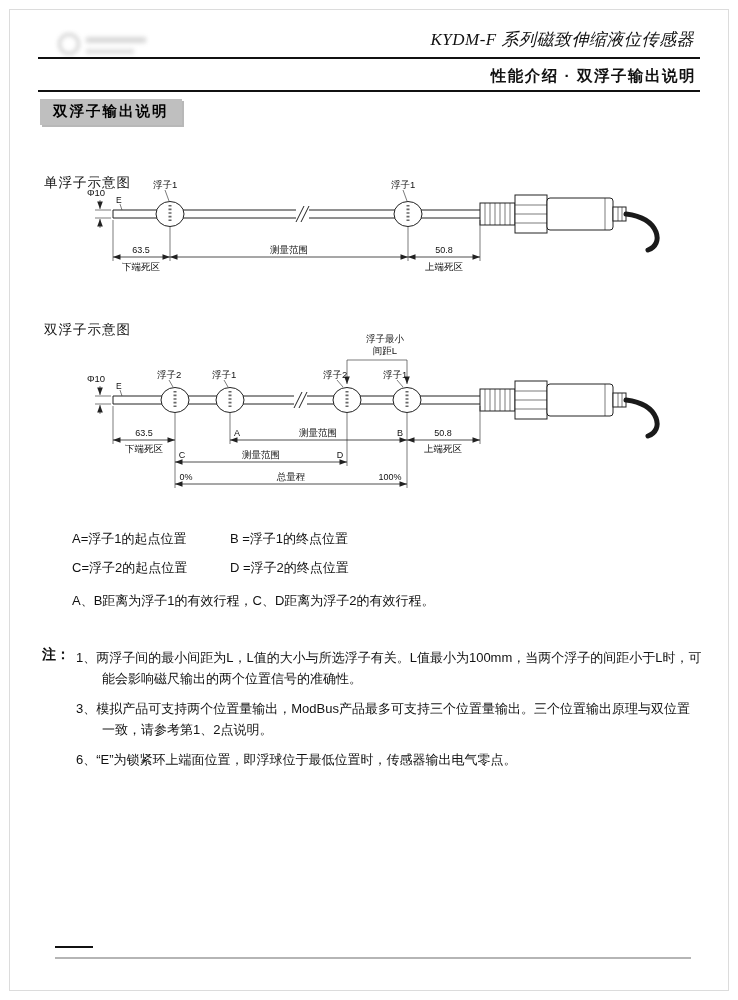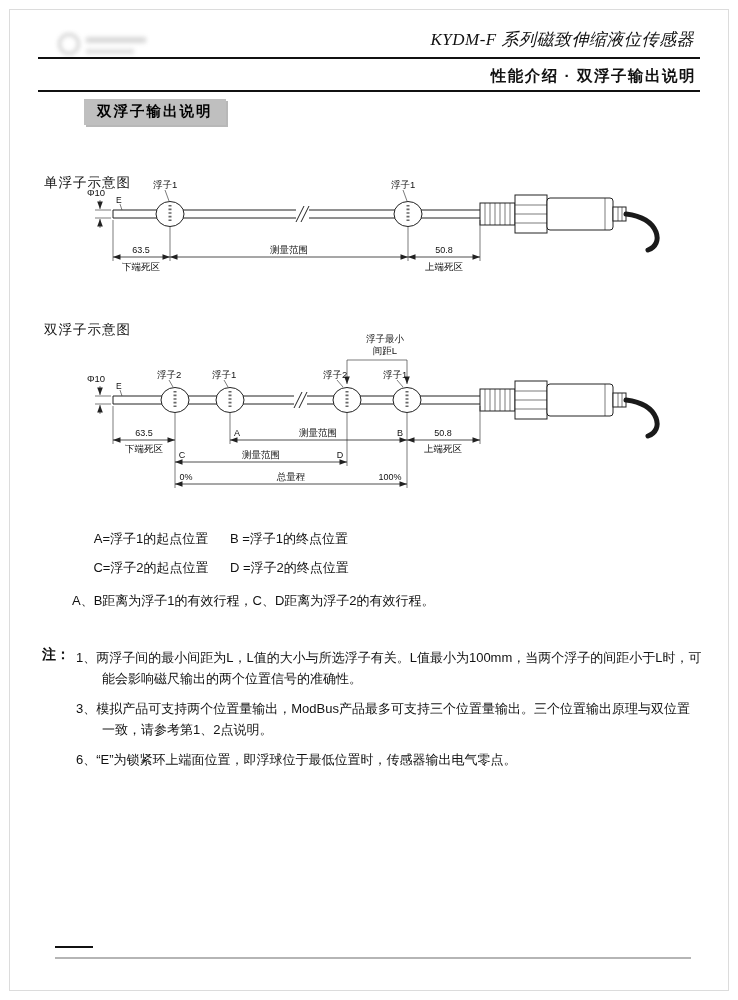--- a/index.html
+++ b/index.html
@@ -18,29 +18,29 @@
     font-family:"Liberation Serif","DejaVu Serif",serif;
     font-style:italic; font-weight:normal; font-size:17px; letter-spacing:0.5px;
   }
   .rule1 { top:57px; left:38px; width:662px; height:2px; background:#111; }
   .hdr-sub { top:66px; right:42px; font-size:15.5px; font-weight:bold; letter-spacing:1.5px; }
   .rule2 { top:90px; left:38px; width:662px; height:2px; background:#111; }
 
   .badge {
     top:99px; left:40px; background:#bfbfbf; color:#000;
     font-weight:bold; font-size:14.5px; letter-spacing:2px;
-    padding:3px 13px 4px; box-shadow:2px 2px 0 rgba(0,0,0,0.28);margin-left:44px;
+    padding:3px 13px 4px; box-shadow:2px 2px 0 rgba(0,0,0,0.28);
   }
 
   .diag-title { font-size:13.5px; letter-spacing:1px; color:#111; }
 
   svg text { font-family:"Liberation Sans","DejaVu Sans",sans-serif; fill:#111; }
 
   .legend { top:530px; left:72px; font-size:13px; }
-  .legend-row { display:flex; margin-bottom:11px;text-align:center; }
+  .legend-row { display:flex; margin-bottom:11px; }
   .legend-col1 { width:158px; }
   .legend-summary { margin-top:15px; }
 
   .notes-label { left:42px; top:646px; font-size:14px; font-weight:bold; }
   .notes-list { left:76px; top:647px; width:626px; font-size:13px; line-height:1.62; }
   .note { padding-left:2em; text-indent:-2em; margin-bottom:9px; }
 
   .footer-mark { left:55px; top:946px; width:38px; height:2px; background:#111; }
   .footer-rule { left:55px; top:957px; width:636px; height:2px; background:#b5b5b5; }
 

